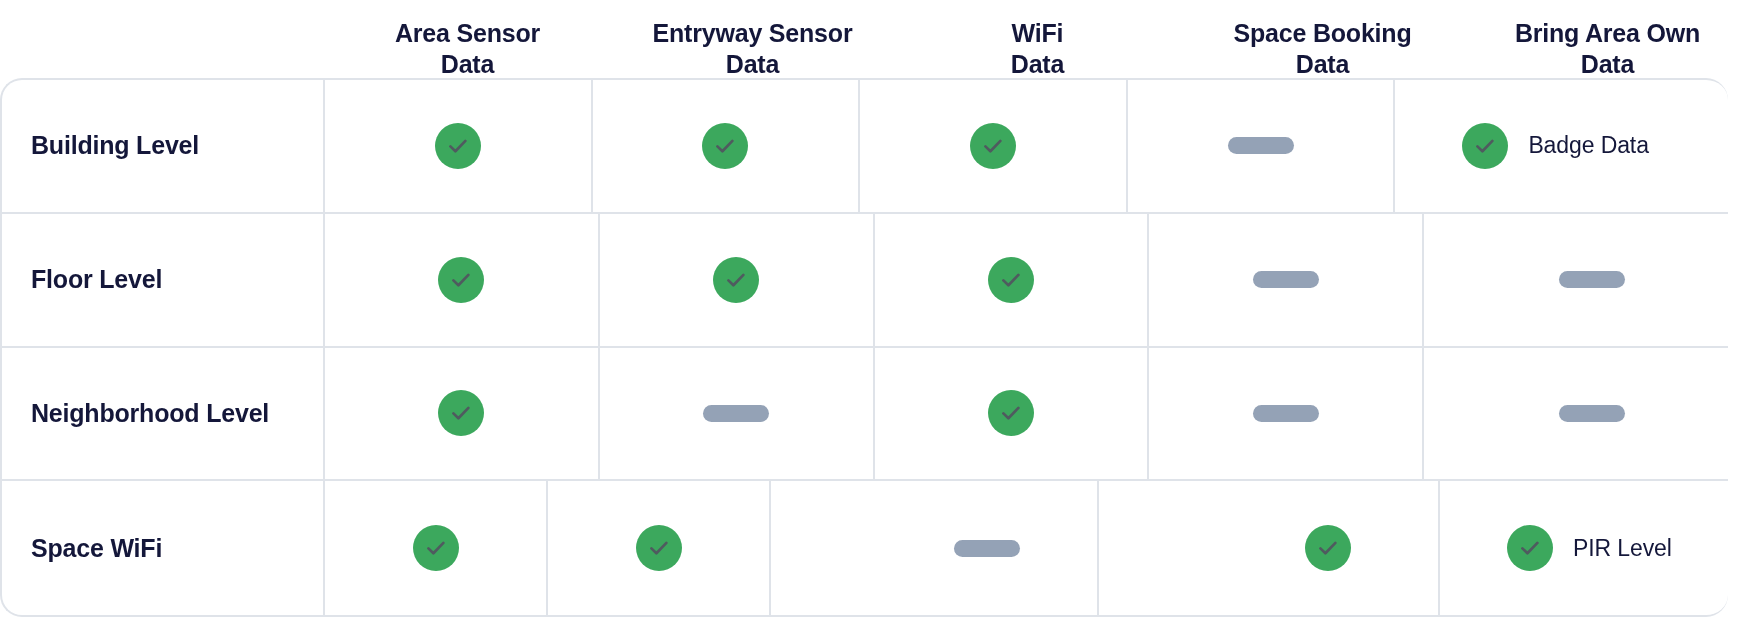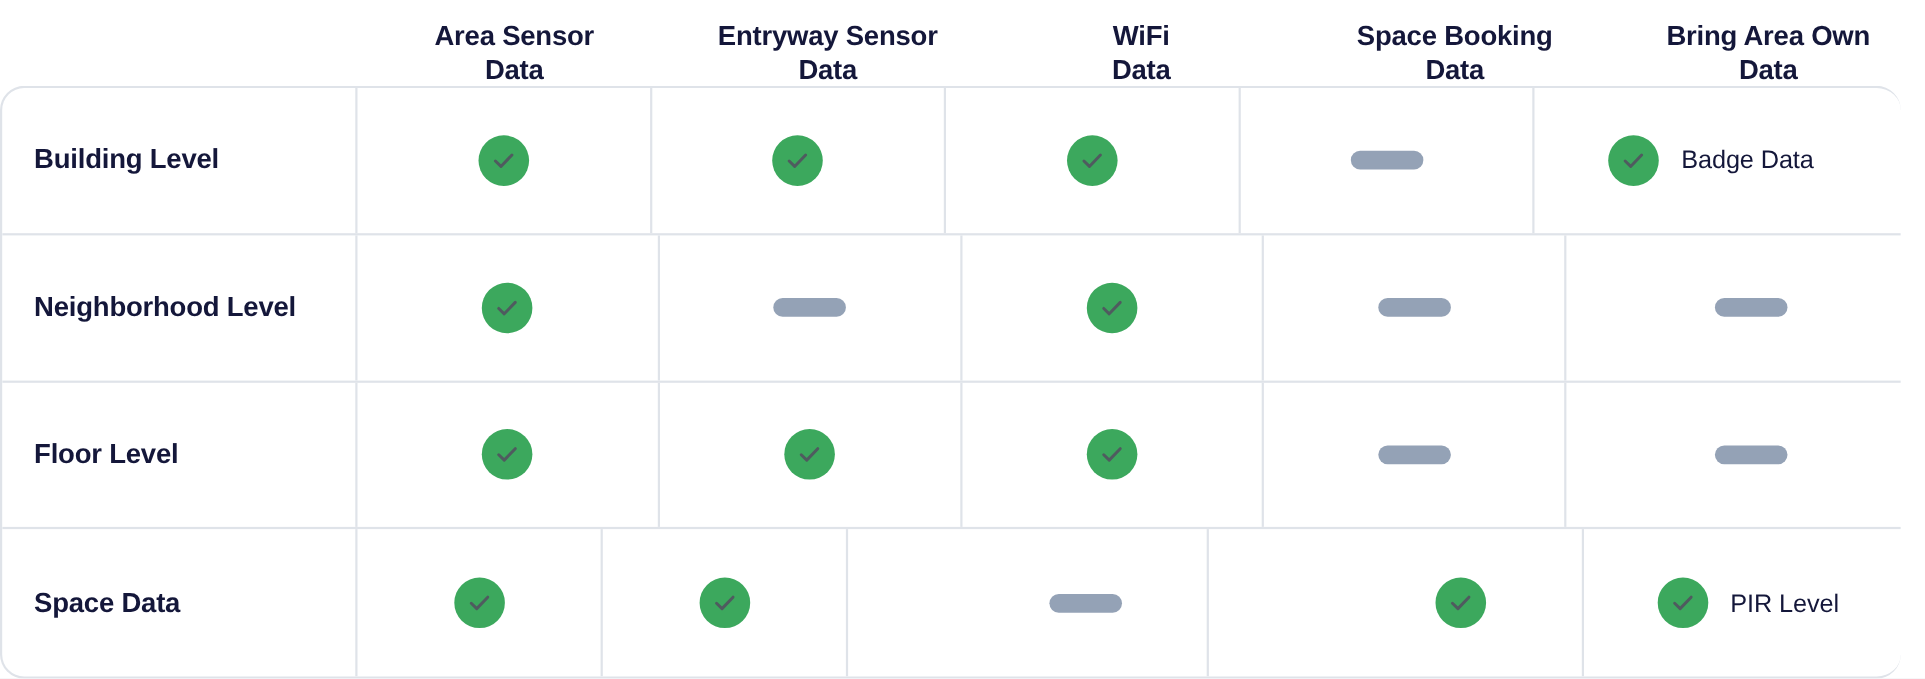--- a/index.html
+++ b/index.html
@@ -208,83 +208,83 @@
             <svg width="26" height="26" viewBox="0 0 26 26" aria-hidden="true">
               <path d="M5.4 13.4 L10.4 18.3 L20.4 7.9" fill="none" stroke="#4f5b5f" stroke-width="2.7" stroke-linecap="round" stroke-linejoin="round"></path>
             </svg>
           </span>
         <span class="cell-note">Badge Data</span>
       </div>
     </div>
 
     <div class="t-row">
       <div class="cell-label">
-        <span class="row-label-text">Neighborhood Level</span>
-      </div>
-      <div class="cell-val">
-        <span class="check-icon">
-            <svg width="26" height="26" viewBox="0 0 26 26" aria-hidden="true">
-              <path d="M5.4 13.4 L10.4 18.3 L20.4 7.9" fill="none" stroke="#4f5b5f" stroke-width="2.7" stroke-linecap="round" stroke-linejoin="round"></path>
-            </svg>
-          </span>
-      </div>
-      <div class="cell-val">
-        <span class="dash-icon"></span>
+        <span class="row-label-text">Floor Level</span>
+      </div>
+      <div class="cell-val">
+        <span class="check-icon">
+            <svg width="26" height="26" viewBox="0 0 26 26" aria-hidden="true">
+              <path d="M5.4 13.4 L10.4 18.3 L20.4 7.9" fill="none" stroke="#4f5b5f" stroke-width="2.7" stroke-linecap="round" stroke-linejoin="round"></path>
+            </svg>
+          </span>
+      </div>
+      <div class="cell-val">
+        <span class="check-icon">
+            <svg width="26" height="26" viewBox="0 0 26 26" aria-hidden="true">
+              <path d="M5.4 13.4 L10.4 18.3 L20.4 7.9" fill="none" stroke="#4f5b5f" stroke-width="2.7" stroke-linecap="round" stroke-linejoin="round"></path>
+            </svg>
+          </span>
       </div>
       <div class="cell-val">
         <span class="check-icon">
             <svg width="26" height="26" viewBox="0 0 26 26" aria-hidden="true">
               <path d="M5.4 13.4 L10.4 18.3 L20.4 7.9" fill="none" stroke="#4f5b5f" stroke-width="2.7" stroke-linecap="round" stroke-linejoin="round"></path>
             </svg>
           </span>
       </div>
       <div class="cell-val">
         <span class="dash-icon"></span>
       </div>
       <div class="cell-val">
         <span class="dash-icon"></span>
       </div>
     </div>
 
     <div class="t-row">
       <div class="cell-label">
-        <span class="row-label-text">Floor Level</span>
-      </div>
-      <div class="cell-val">
-        <span class="check-icon">
-            <svg width="26" height="26" viewBox="0 0 26 26" aria-hidden="true">
-              <path d="M5.4 13.4 L10.4 18.3 L20.4 7.9" fill="none" stroke="#4f5b5f" stroke-width="2.7" stroke-linecap="round" stroke-linejoin="round"></path>
-            </svg>
-          </span>
-      </div>
-      <div class="cell-val">
-        <span class="check-icon">
-            <svg width="26" height="26" viewBox="0 0 26 26" aria-hidden="true">
-              <path d="M5.4 13.4 L10.4 18.3 L20.4 7.9" fill="none" stroke="#4f5b5f" stroke-width="2.7" stroke-linecap="round" stroke-linejoin="round"></path>
-            </svg>
-          </span>
+        <span class="row-label-text">Neighborhood Level</span>
+      </div>
+      <div class="cell-val">
+        <span class="check-icon">
+            <svg width="26" height="26" viewBox="0 0 26 26" aria-hidden="true">
+              <path d="M5.4 13.4 L10.4 18.3 L20.4 7.9" fill="none" stroke="#4f5b5f" stroke-width="2.7" stroke-linecap="round" stroke-linejoin="round"></path>
+            </svg>
+          </span>
+      </div>
+      <div class="cell-val">
+        <span class="dash-icon"></span>
       </div>
       <div class="cell-val">
         <span class="check-icon">
             <svg width="26" height="26" viewBox="0 0 26 26" aria-hidden="true">
               <path d="M5.4 13.4 L10.4 18.3 L20.4 7.9" fill="none" stroke="#4f5b5f" stroke-width="2.7" stroke-linecap="round" stroke-linejoin="round"></path>
             </svg>
           </span>
       </div>
       <div class="cell-val">
         <span class="dash-icon"></span>
       </div>
       <div class="cell-val">
         <span class="dash-icon"></span>
       </div>
     </div>
 
     <div class="t-row">
       <div class="cell-label">
-        <span class="row-label-text">Space Data</span>
+        <span class="row-label-text">Space WiFi</span>
       </div>
       <div class="cell-val">
         <span class="check-icon">
             <svg width="26" height="26" viewBox="0 0 26 26" aria-hidden="true">
               <path d="M5.4 13.4 L10.4 18.3 L20.4 7.9" fill="none" stroke="#4f5b5f" stroke-width="2.7" stroke-linecap="round" stroke-linejoin="round"></path>
             </svg>
           </span>
       </div>
       <div class="cell-val">
         <span class="check-icon">

